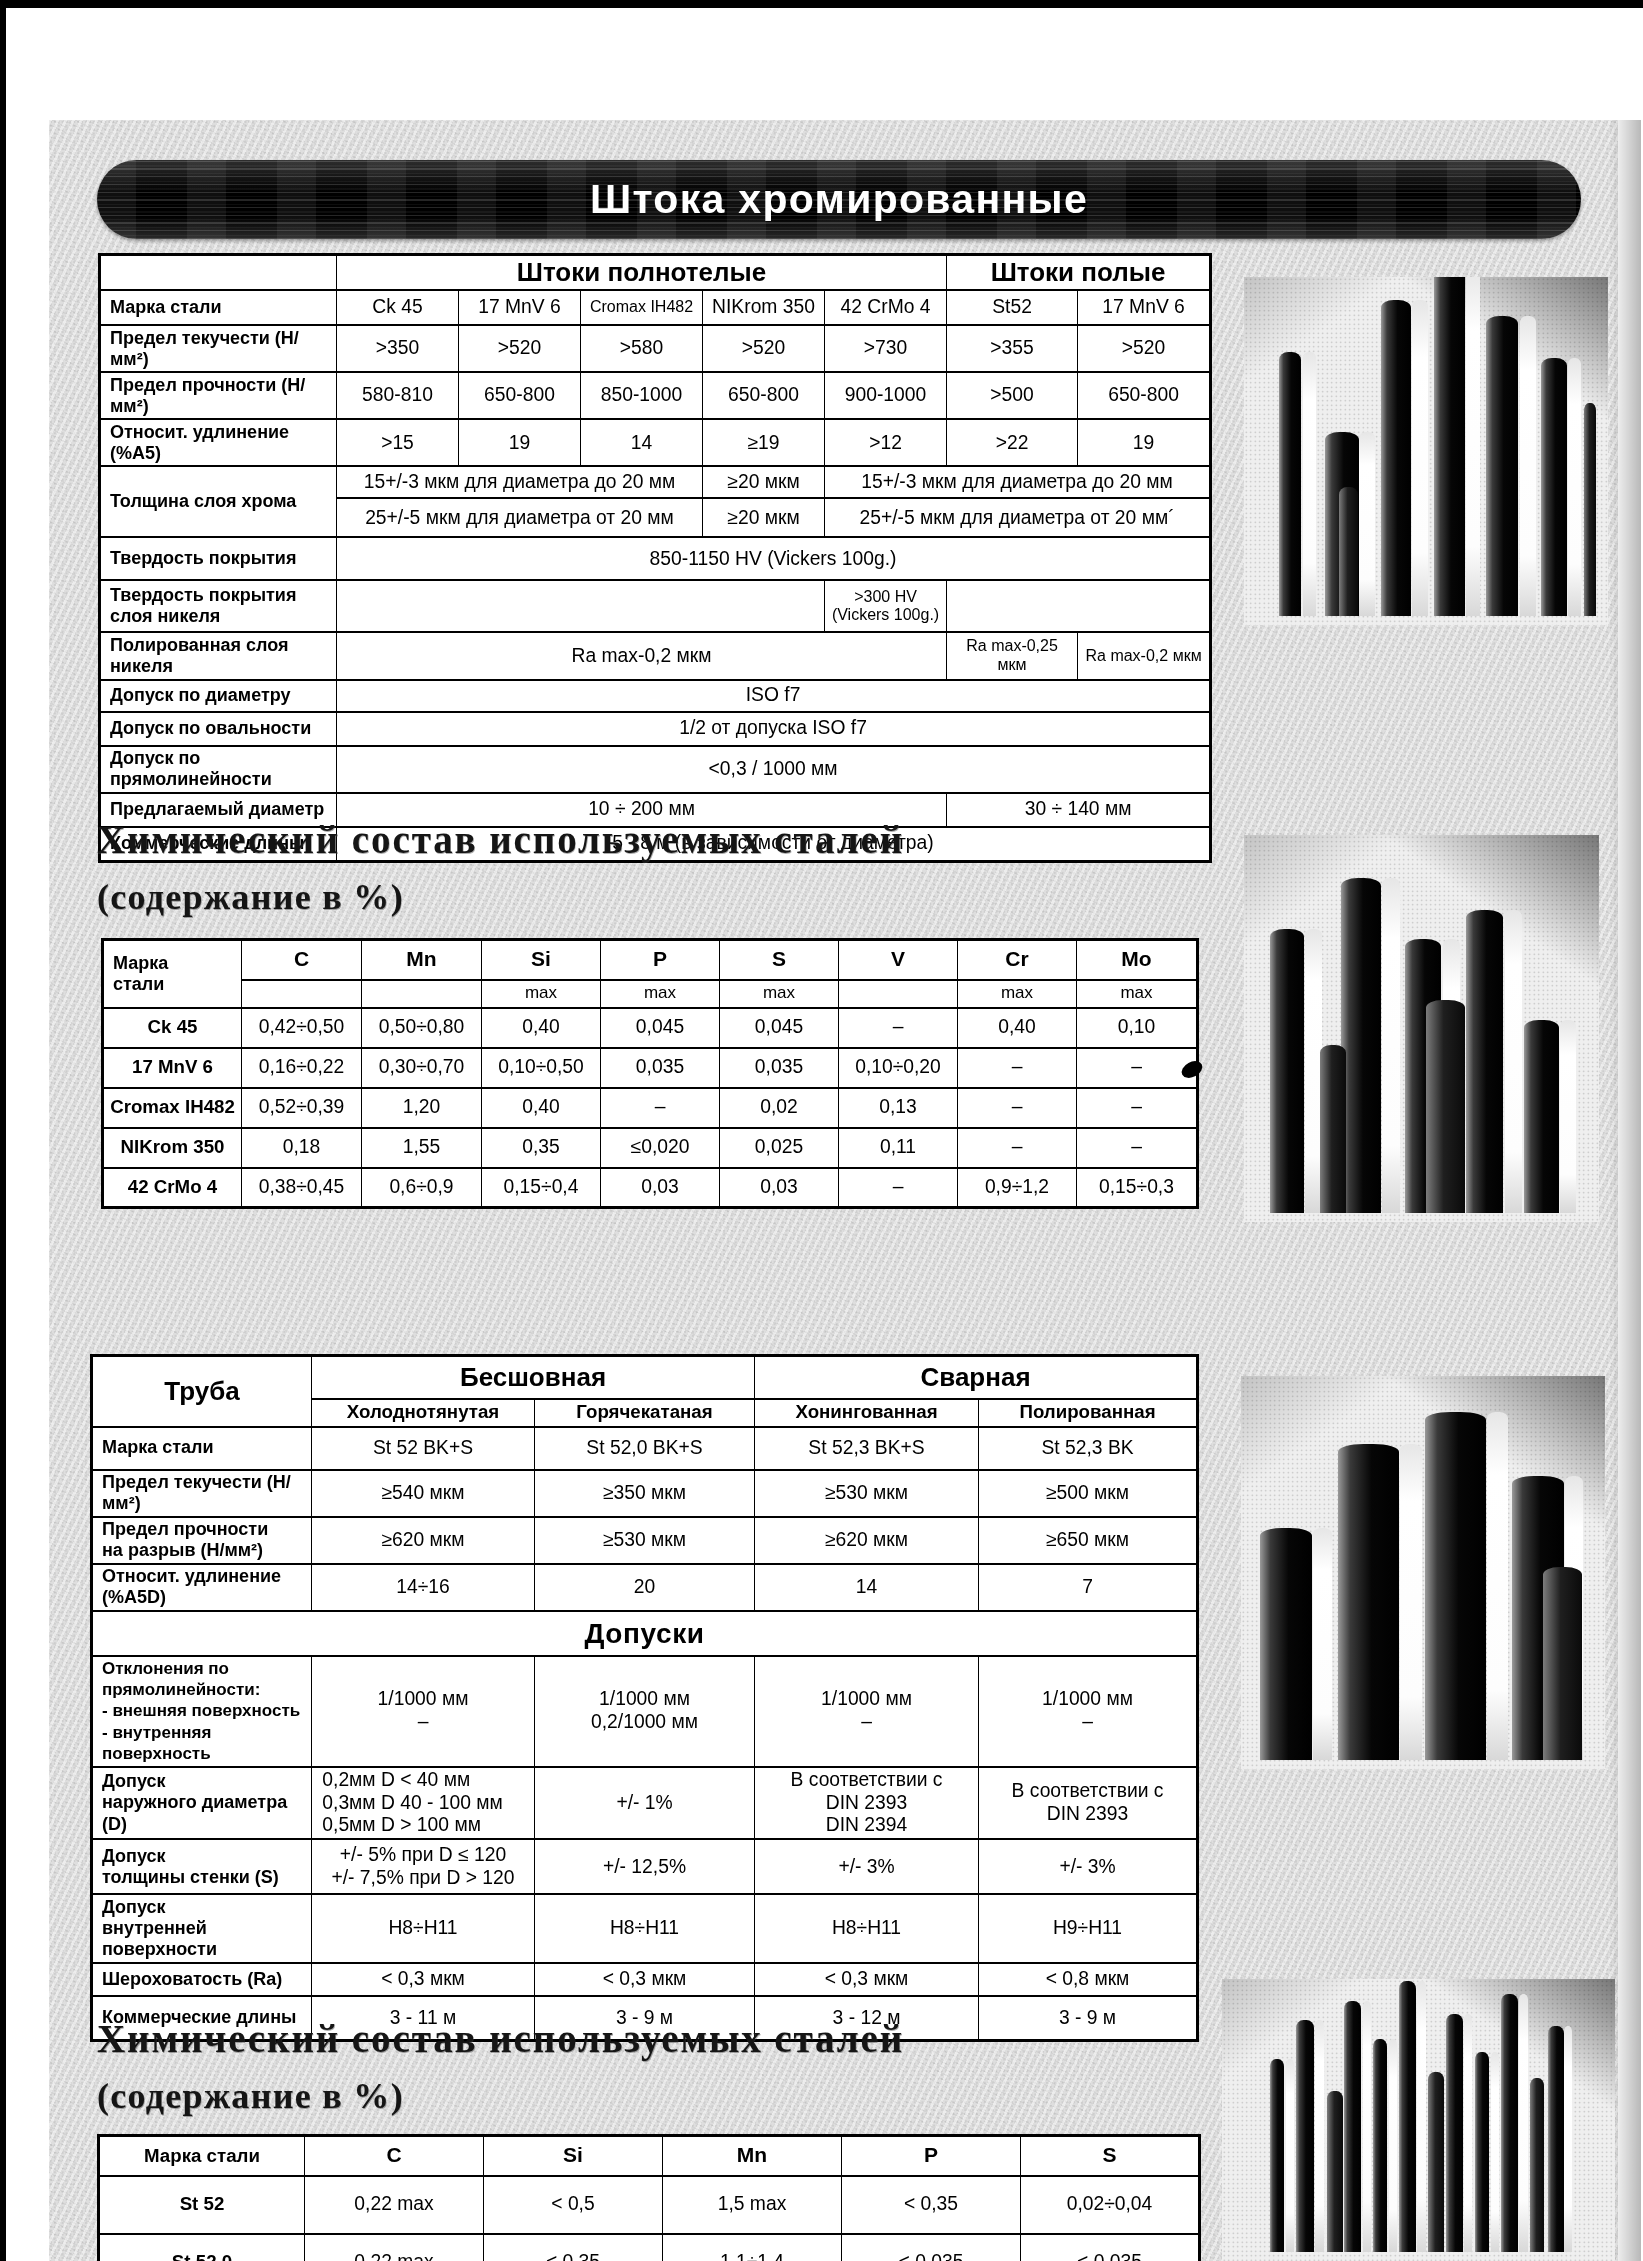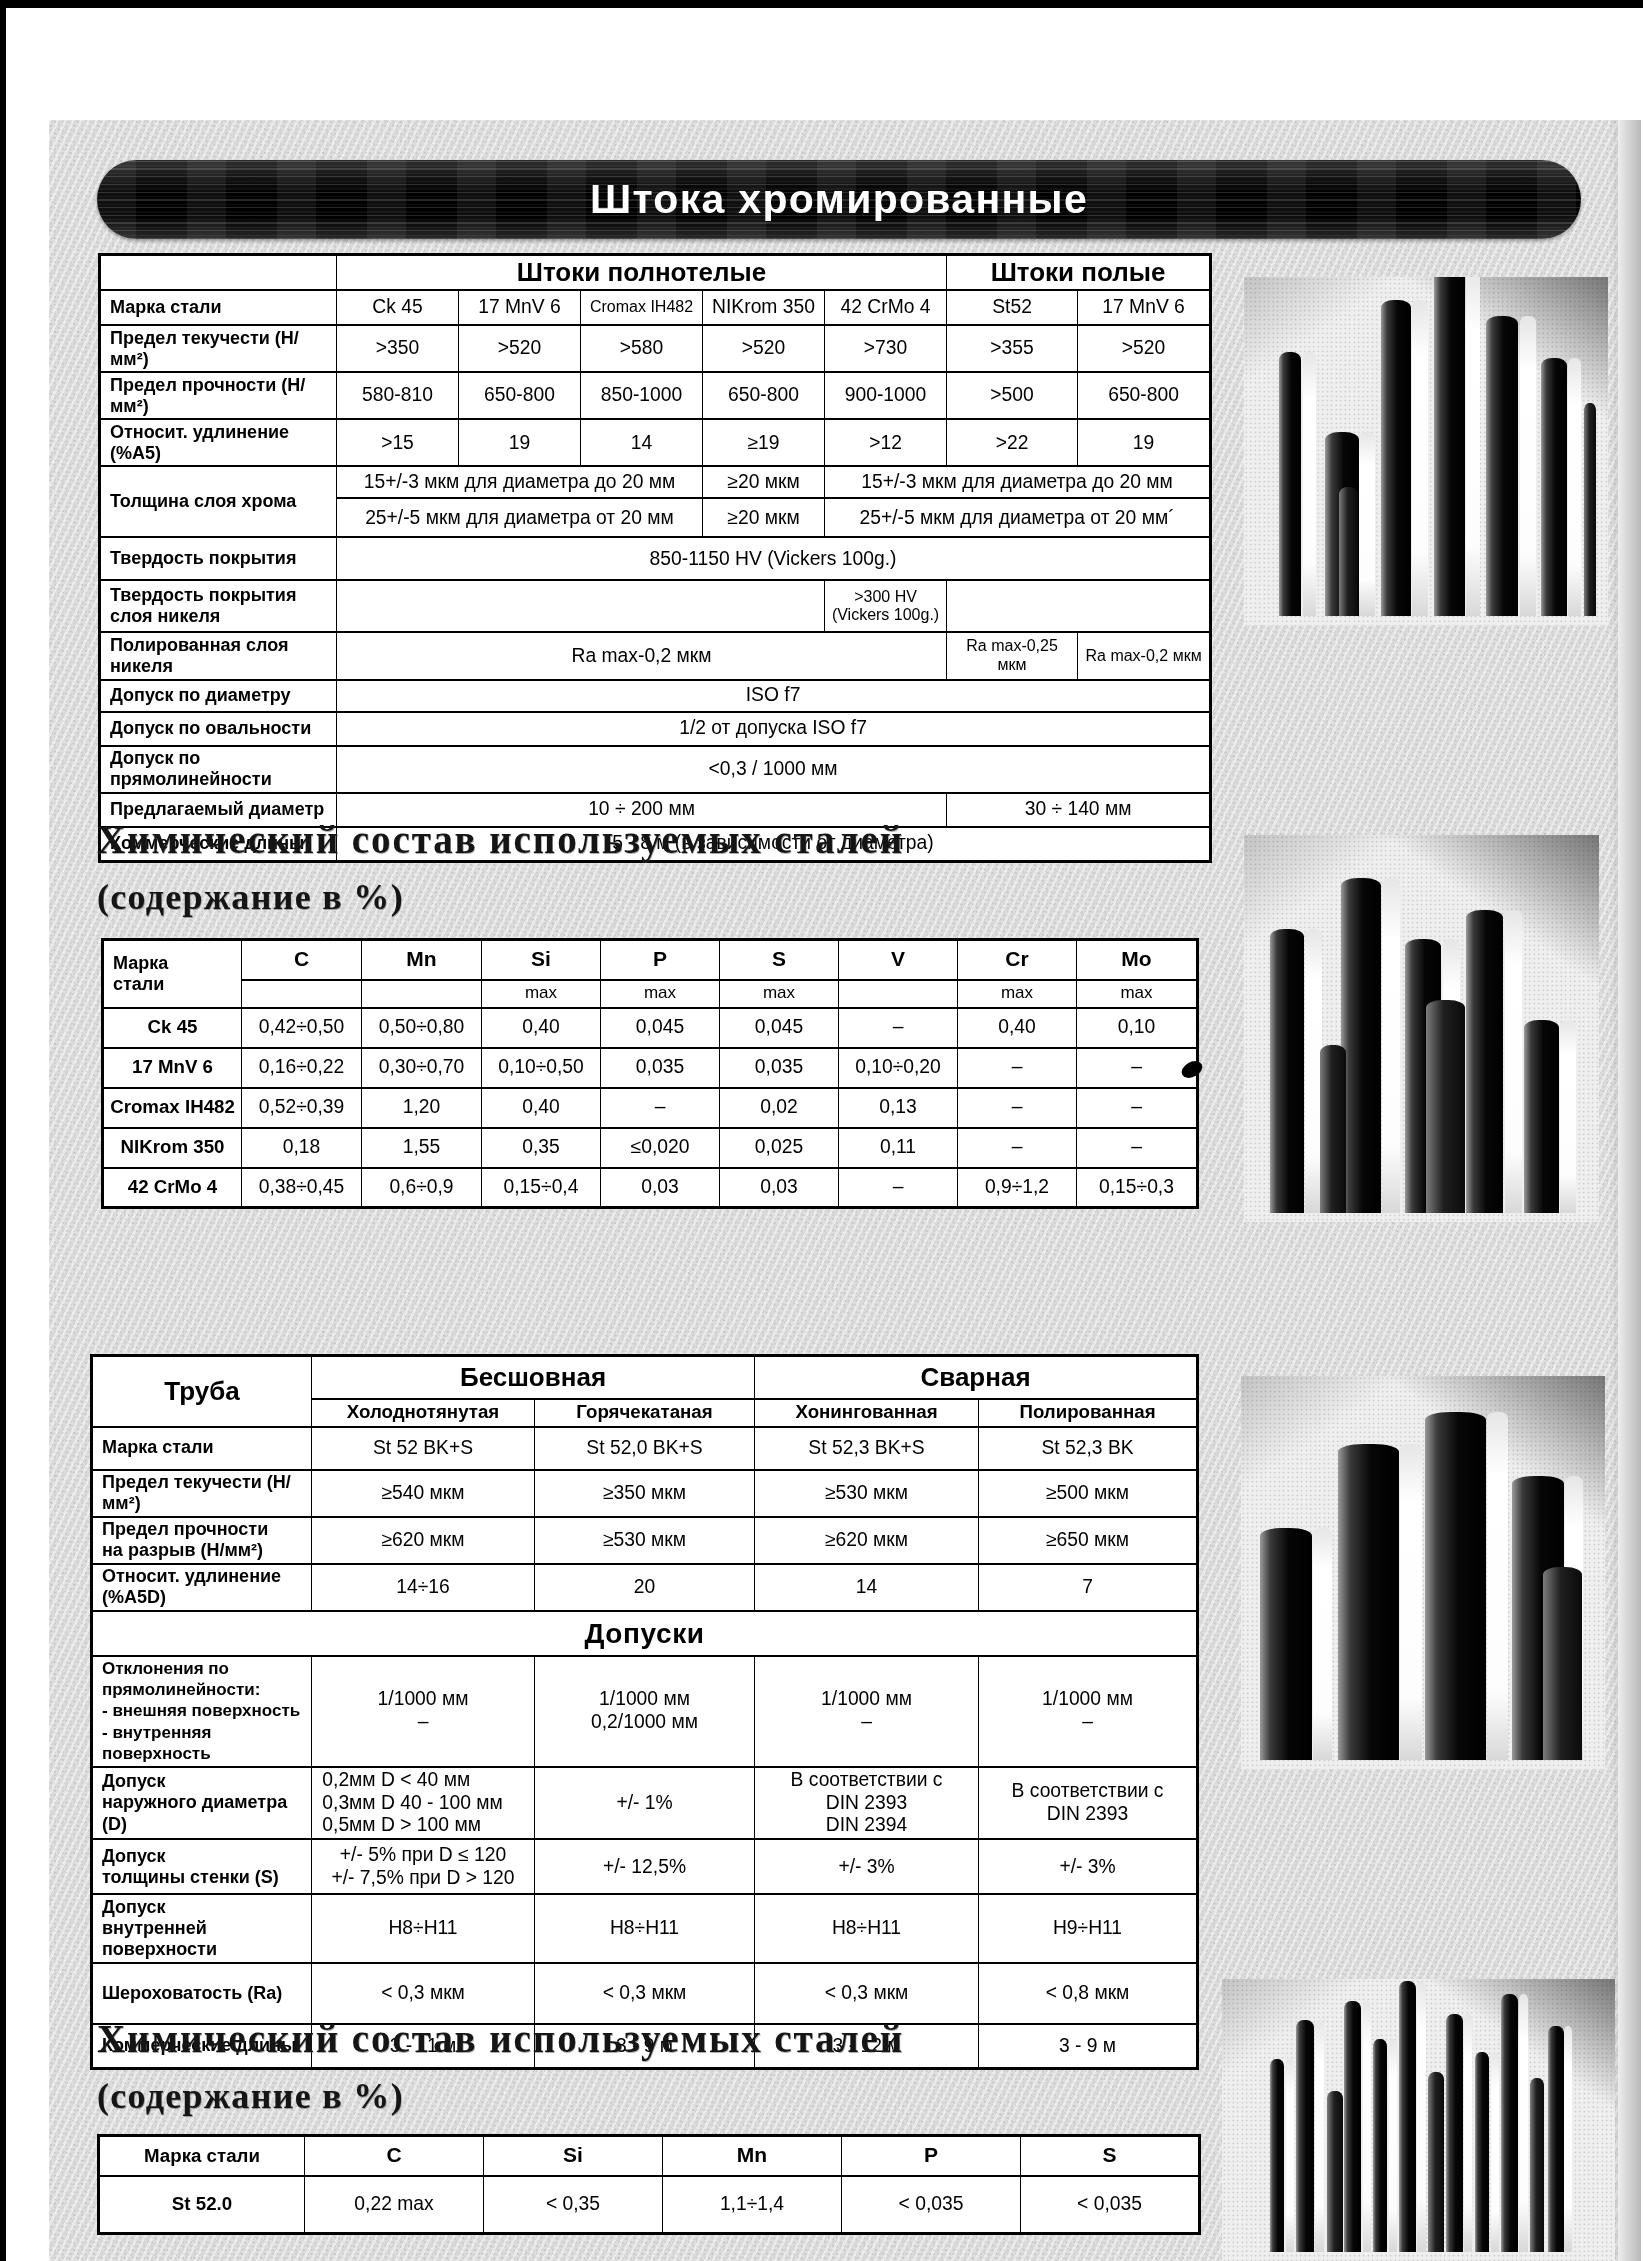--- a/index.html
+++ b/index.html
@@ -433,21 +433,21 @@
           <td>+/- 3%</td>
         </tr>
         <tr style="height: 45px;">
           <td class="lbl">Допуск
 внутренней поверхности</td>
           <td>H8÷H11</td>
           <td>H8÷H11</td>
           <td>H8÷H11</td>
           <td>H9÷H11</td>
         </tr>
-        <tr style="height: 61px;">
+        <tr style="height: 33px;">
           <td class="lbl">Шероховатость (Ra)</td>
           <td>&lt; 0,3 мкм</td>
           <td>&lt; 0,3 мкм</td>
           <td>&lt; 0,3 мкм</td>
           <td>&lt; 0,8 мкм</td>
         </tr>
         <tr style="height: 45px;">
           <td class="lbl">Коммерческие длины</td>
           <td>3 - 11 м</td>
           <td>3 - 9 м</td>
@@ -484,20 +484,28 @@
         <col style="width: 179px;">
       </colgroup>
       <tbody>
         <tr style="height: 40px;">
           <td class="lblc">Марка стали</td>
           <td class="hdr">C</td>
           <td class="hdr">Si</td>
           <td class="hdr">Mn</td>
           <td class="hdr">P</td>
           <td class="hdr">S</td>
+        </tr>
+        <tr style="height: 58px;">
+          <td class="lblc">St 52</td>
+          <td>0,22 max</td>
+          <td>&lt; 0,5</td>
+          <td>1,5 max</td>
+          <td>&lt; 0,35</td>
+          <td>0,02÷0,04</td>
         </tr>
         <tr style="height: 58px;">
           <td class="lblc">St 52.0</td>
           <td>0,22 max</td>
           <td>&lt; 0,35</td>
           <td>1,1÷1,4</td>
           <td>&lt; 0,035</td>
           <td>&lt; 0,035</td>
         </tr>
       </tbody>

